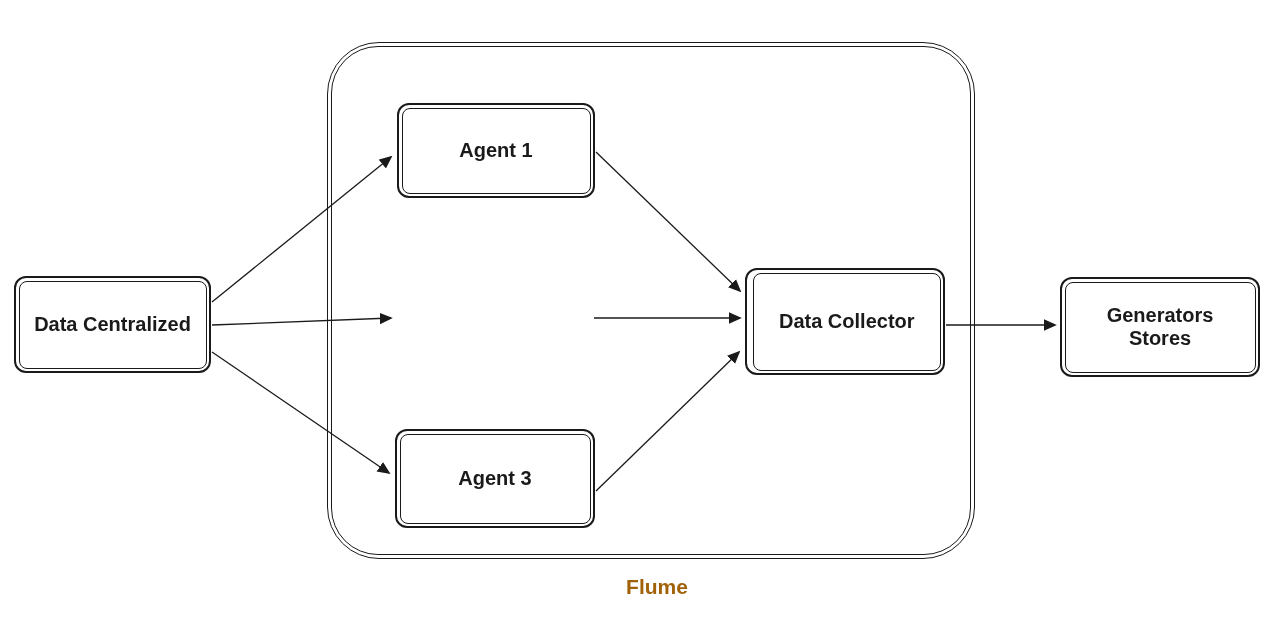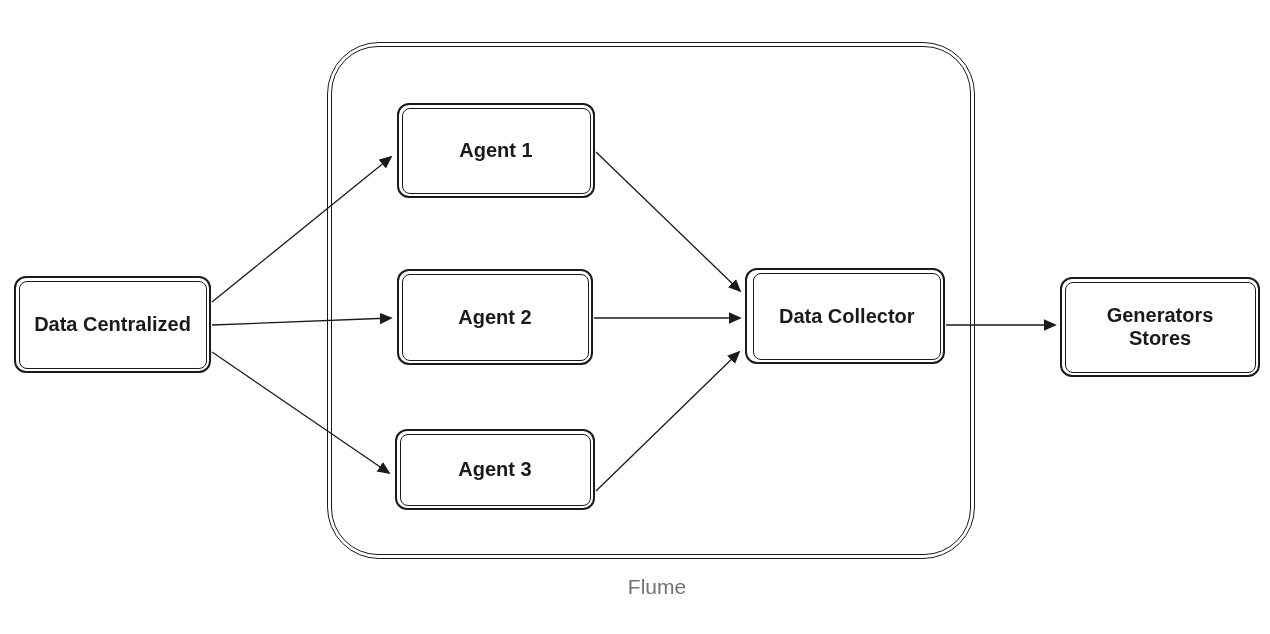--- a/index.html
+++ b/index.html
@@ -32,22 +32,22 @@
     border: 1.4px solid #1a1a1a;
     border-radius: 47px;
     box-sizing: border-box;
   }
   .container-label {
     position: absolute;
     left: 327px; top: 575px;
     width: 660px;
     text-align: center;
     font-size: 21px;
-    font-weight: normal;
-    color: #737373;
+    font-weight: bold;
+    color: #a16207;
     z-index: 3;
   }
   
   .node {
     position: absolute;
     border: 2px solid #1a1a1a;
     border-radius: 12px;
     padding: 2.5px;
     box-sizing: border-box;
     background: #ffffff;
@@ -75,22 +75,22 @@
     width: 1270px; height: 634px;
     z-index: 1;
   }
   #edges line {
     stroke: #1a1a1a;
     stroke-width: 1.3px;
   }
   .n-data-generators   { left: 14px;   top: 276px; width: 197px; height: 97px;  }
   .n-agent-1           { left: 397px;  top: 103px; width: 198px; height: 95px;  }
   .n-agent-2           { left: 397px;  top: 269px; width: 196px; height: 96px;  }
-  .n-agent-3           { left: 395px;  top: 429px; width: 200px; height: 81px;  }
-  .n-data-collector    { left: 745px;  top: 268px; width: 200px; height: 96px; padding-left: 6px; }
+  .n-agent-3           { left: 395px;  top: 429px; width: 200px; height: 99px;  }
+  .n-data-collector    { left: 745px;  top: 268px; width: 200px; height: 107px; padding-left: 6px; }
   .n-centralized-stores{ left: 1060px; top: 277px; width: 200px; height: 100px; }
 </style>
 </head>
 <body>
 
 <div id="canvas">
 
   <div class="container-box">
     <div class="container-box-inner"></div>
   </div>
@@ -115,25 +115,20 @@
       <span class="label-nowrap">Data Centralized</span>
     </div>
   </div>
 
   <div class="node n-agent-1">
     <div class="node-inner">
       <span class="label-nowrap">Agent 1</span>
     </div>
   </div>
 
-  <div class="node n-agent-2">
-    <div class="node-inner">
-      <span class="label-nowrap">Agent 2</span>
-    </div>
-  </div>
 
   <div class="node n-agent-3">
     <div class="node-inner">
       <span class="label-nowrap">Agent 3</span>
     </div>
   </div>
 
   <div class="node n-data-collector">
     <div class="node-inner">
       <span class="label-nowrap">Data Collector</span>

